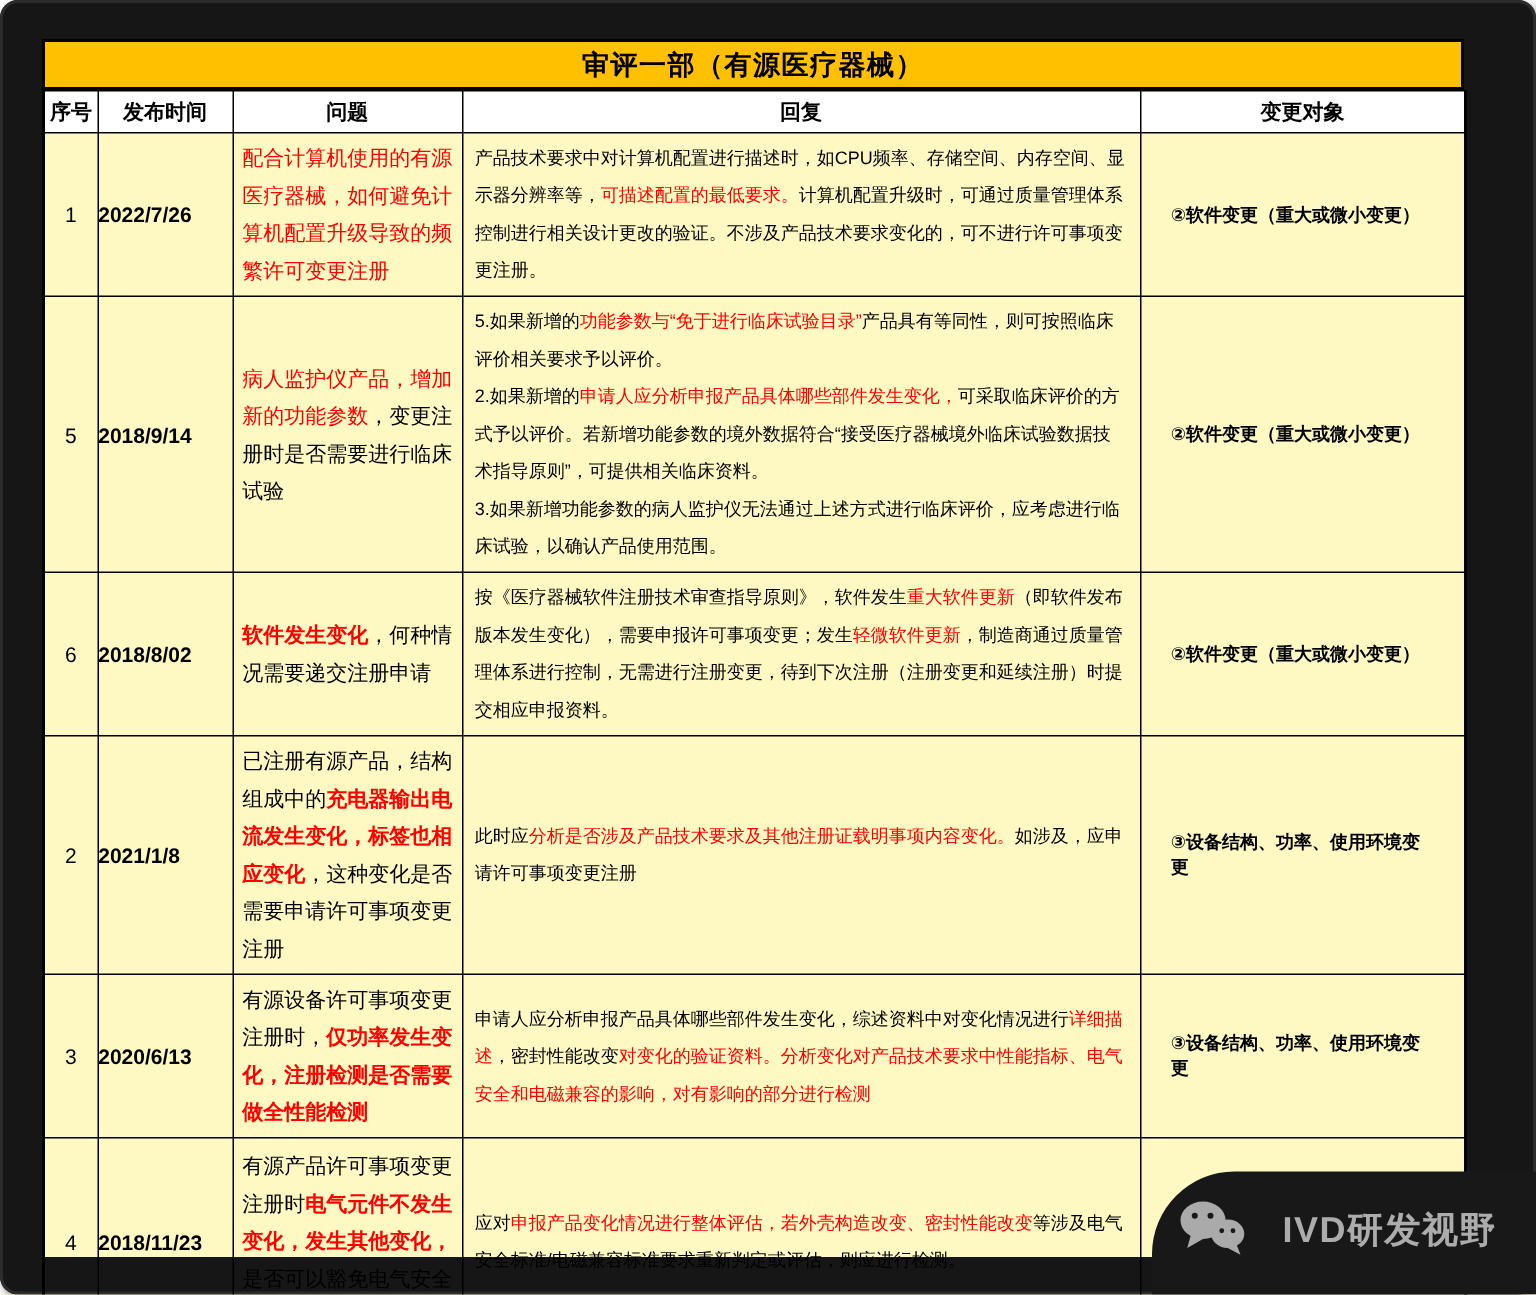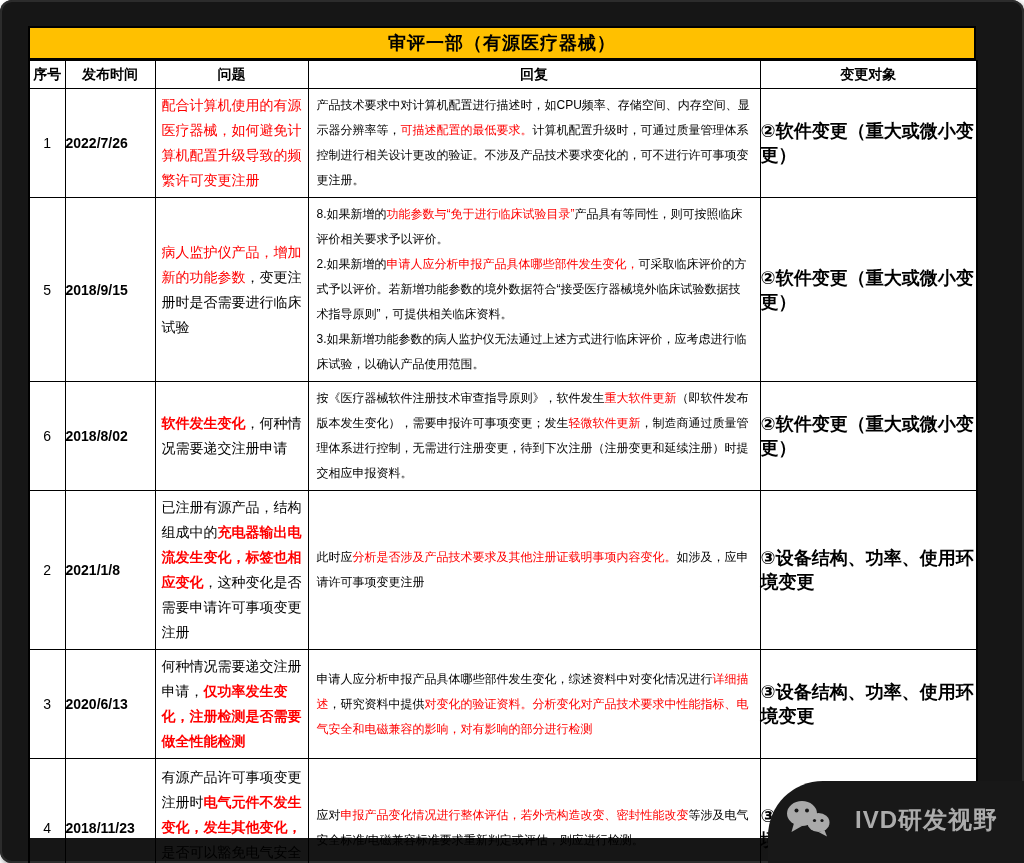--- a/index.html
+++ b/index.html
@@ -3,21 +3,21 @@
 <meta charset="utf-8">
 <style>
   * { margin:0; padding:0; box-sizing:border-box; }
   html,body { width:1024px; height:863px; }
   body { font-family:"Liberation Sans","DejaVu Sans",sans-serif; background:#ffffff; position:relative; overflow:hidden; }
 
   .frame { position:absolute; inset:0; background:#161616; border-radius:12px;
            box-shadow: inset 0 0 0 2px #2c2c2c, 2px 3px 6px rgba(0,0,0,.45); }
 
   .content { position:absolute; left:28px; top:26px; width:948px; height:812px;
-             background:#ffffff; }
+             background:#fef9c3; }
 
   .title-bar { height:34px; background:#FFC000; border:2px solid #000;
                display:flex; align-items:center; justify-content:center;
                font-size:18px; font-weight:bold; color:#000; letter-spacing:1px; }
 
   table { width:100%; border-collapse:collapse; table-layout:fixed; }
   col.w-no   { width:36px; }
   col.w-date { width:90px; }
   col.w-q    { width:153px; }
   col.w-r    { width:452px; }
@@ -33,21 +33,21 @@
   tbody tr:nth-child(2){ height:168px; }
   tbody tr:nth-child(3){ height:95px; }
   tbody tr:nth-child(4){ height:145px; }
   tbody tr:nth-child(5){ height:100px; }
   tbody tr:nth-child(6){ height:139px; }
 
   td.c-no   { text-align:center; font-size:14px; }
   td.c-date { text-align:left; font-size:14px; font-weight:bold; }
   td.c-q    { font-size:14px; line-height:25px; padding:4px 6px; }
   td.c-r    { font-size:12px; line-height:25px; padding:4px 8px; white-space:pre-wrap; }
-  td.c-t    { font-size:18px; font-weight:bold; padding:2px 0; }
+  td.c-t    { font-size:12px; font-weight:bold; padding:2px 20px; }
 
   span.red  { color:#ff0000; }
   span.bold { font-weight:bold; }
 
   .watermark-blob { position:absolute; right:0; bottom:0; width:256px; height:82px;
                     background:#181818; border-top-left-radius:55px; z-index:5;
                     display:flex; align-items:center; justify-content:flex-end;
                     padding:10px 26px 14px 0; gap:24px; }
   .watermark-text { color:#c6c6c6; font-size:24px; font-weight:bold; letter-spacing:1px;
                     opacity:.85; }
@@ -81,23 +81,23 @@
       <tbody>
           <tr>
             <td class="c-no">1</td>
             <td class="c-date">2022/7/26</td>
             <td class="c-q"><span class="red">配合计算机使用的有源医疗器械，如何避免计算机配置升级导致的频繁许可变更注册</span></td>
             <td class="c-r"><span>产品技术要求中对计算机配置进行描述时，如CPU频率、存储空间、内存空间、显示器分辨率等，</span><span class="red">可描述配置的最低要求。</span><span>计算机配置升级时，可通过质量管理体系控制进行相关设计更改的验证。不涉及产品技术要求变化的，可不进行许可事项变更注册。</span></td>
             <td class="c-t">②软件变更（重大或微小变更）</td>
           </tr>
           <tr>
             <td class="c-no">5</td>
-            <td class="c-date">2018/9/15</td>
+            <td class="c-date">2018/9/14</td>
             <td class="c-q"><span class="red">病人监护仪产品，增加新的功能参数</span><span>，变更注册时是否需要进行临床试验</span></td>
-            <td class="c-r"><span>8.如果新增的</span><span class="red">功能参数与“免于进行临床试验目录”</span><span>产品具有等同性，则可按照临床评价相关要求予以评价。
+            <td class="c-r"><span>5.如果新增的</span><span class="red">功能参数与“免于进行临床试验目录”</span><span>产品具有等同性，则可按照临床评价相关要求予以评价。
 2.如果新增的</span><span class="red">申请人应分析申报产品具体哪些部件发生变化，</span><span>可采取临床评价的方式予以评价。若新增功能参数的境外数据符合“接受医疗器械境外临床试验数据技术指导原则”，可提供相关临床资料。
 3.如果新增功能参数的病人监护仪无法通过上述方式进行临床评价，应考虑进行临床试验，以确认产品使用范围。</span></td>
             <td class="c-t">②软件变更（重大或微小变更）</td>
           </tr>
           <tr>
             <td class="c-no">6</td>
             <td class="c-date">2018/8/02</td>
             <td class="c-q"><span class="red bold">软件发生变化</span><span>，何种情况需要递交注册申请</span></td>
             <td class="c-r"><span>按《医疗器械软件注册技术审查指导原则》，软件发生</span><span class="red">重大软件更新</span><span>（即软件发布版本发生变化），需要申报许可事项变更；发生</span><span class="red">轻微软件更新</span><span>，制造商通过质量管理体系进行控制，无需进行注册变更，待到下次注册（注册变更和延续注册）时提交相应申报资料。</span></td>
             <td class="c-t">②软件变更（重大或微小变更）</td>
@@ -105,22 +105,22 @@
           <tr>
             <td class="c-no">2</td>
             <td class="c-date">2021/1/8</td>
             <td class="c-q"><span>已注册有源产品，结构组成中的</span><span class="red bold">充电器输出电流发生变化，标签也相应变化</span><span>，这种变化是否需要申请许可事项变更注册</span></td>
             <td class="c-r"><span>此时应</span><span class="red">分析是否涉及产品技术要求及其他注册证载明事项内容变化。</span><span>如涉及，应申请许可事项变更注册</span></td>
             <td class="c-t">③设备结构、功率、使用环境变更</td>
           </tr>
           <tr>
             <td class="c-no">3</td>
             <td class="c-date">2020/6/13</td>
-            <td class="c-q"><span>何种情况需要递交注册申请，</span><span class="red bold">仅功率发生变化，注册检测是否需要做全性能检测</span></td>
-            <td class="c-r"><span>申请人应分析申报产品具体哪些部件发生变化，综述资料中对变化情况进行</span><span class="red">详细描述</span><span>，研究资料中提供</span><span class="red">对变化的验证资料。分析变化对产品技术要求中性能指标、电气安全和电磁兼容的影响，对有影响的部分进行检测</span></td>
+            <td class="c-q"><span>有源设备许可事项变更注册时，</span><span class="red bold">仅功率发生变化，注册检测是否需要做全性能检测</span></td>
+            <td class="c-r"><span>申请人应分析申报产品具体哪些部件发生变化，综述资料中对变化情况进行</span><span class="red">详细描述</span><span>，密封性能改变</span><span class="red">对变化的验证资料。分析变化对产品技术要求中性能指标、电气安全和电磁兼容的影响，对有影响的部分进行检测</span></td>
             <td class="c-t">③设备结构、功率、使用环境变更</td>
           </tr>
           <tr>
             <td class="c-no">4</td>
             <td class="c-date">2018/11/23</td>
             <td class="c-q"><span>有源产品许可事项变更注册时</span><span class="red bold">电气元件不发生变化，发生其他变化，</span><span>是否可以豁免电气安全和电磁兼容检测</span></td>
             <td class="c-r"><span>应对</span><span class="red">申报产品变化情况进行整体评估，若外壳构造改变、密封性能改变</span><span>等涉及电气安全标准/电磁兼容标准要求重新判定或评估，则应进行检测。</span></td>
             <td class="c-t">③设备结构、功率、使用环境变更</td>
           </tr>
         </tbody>

